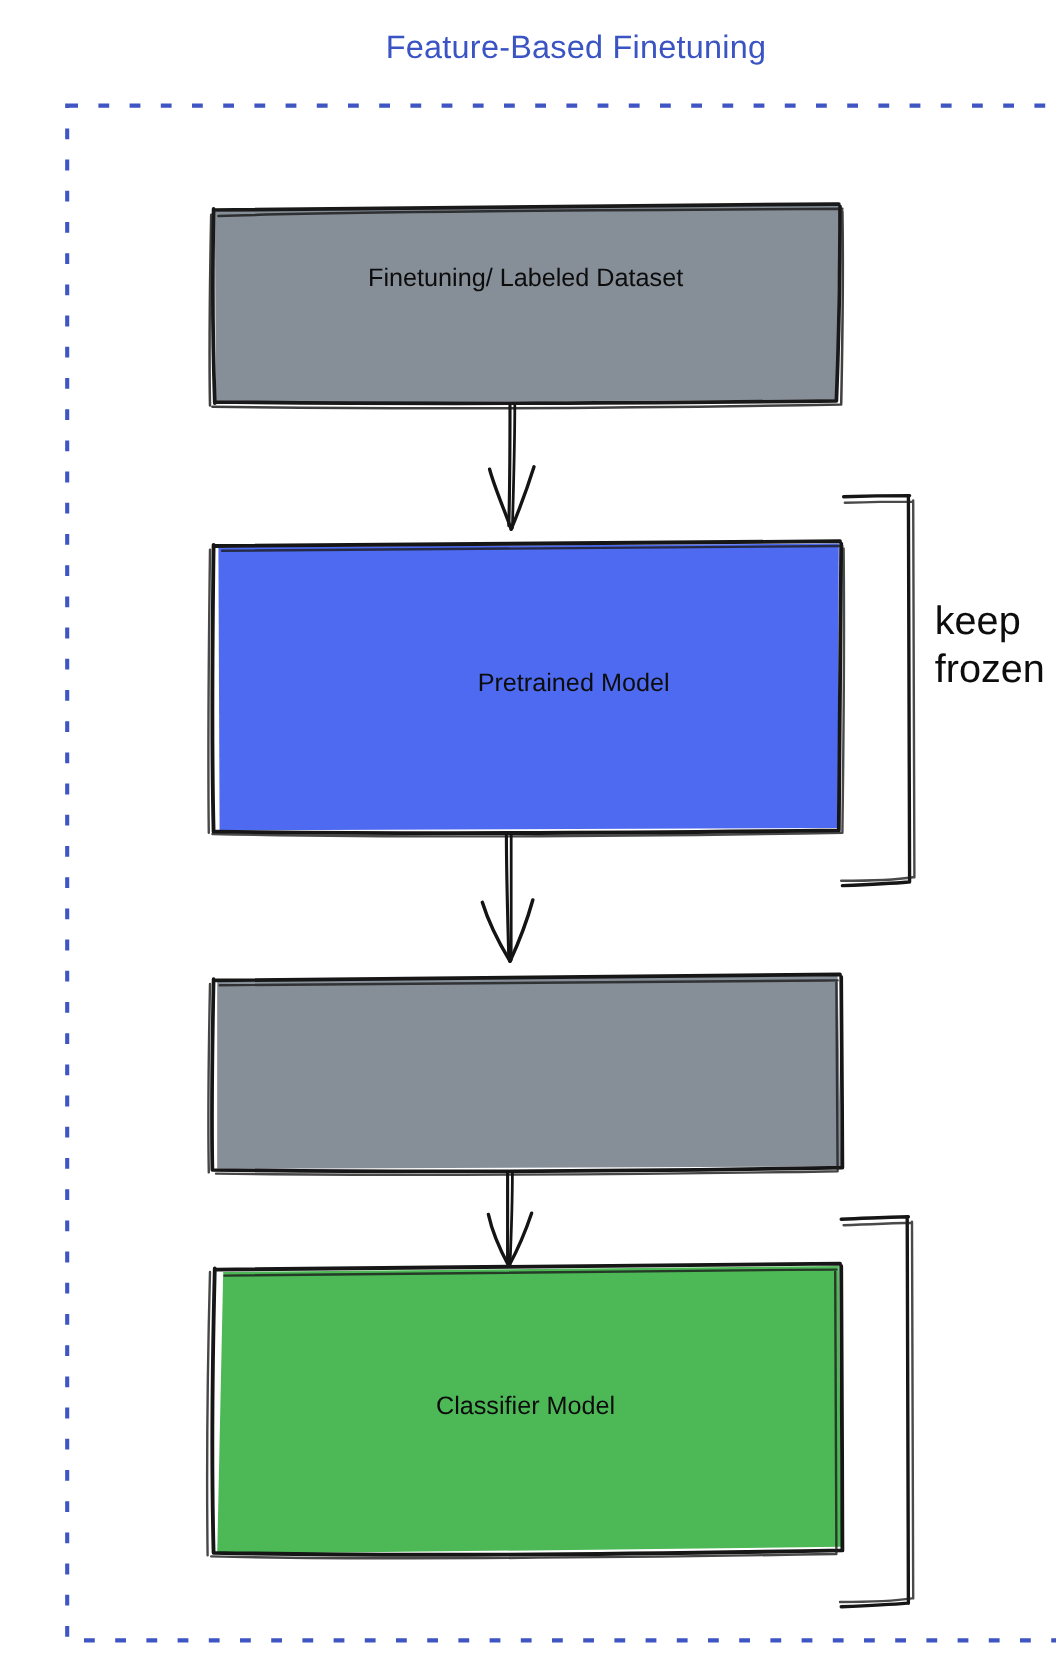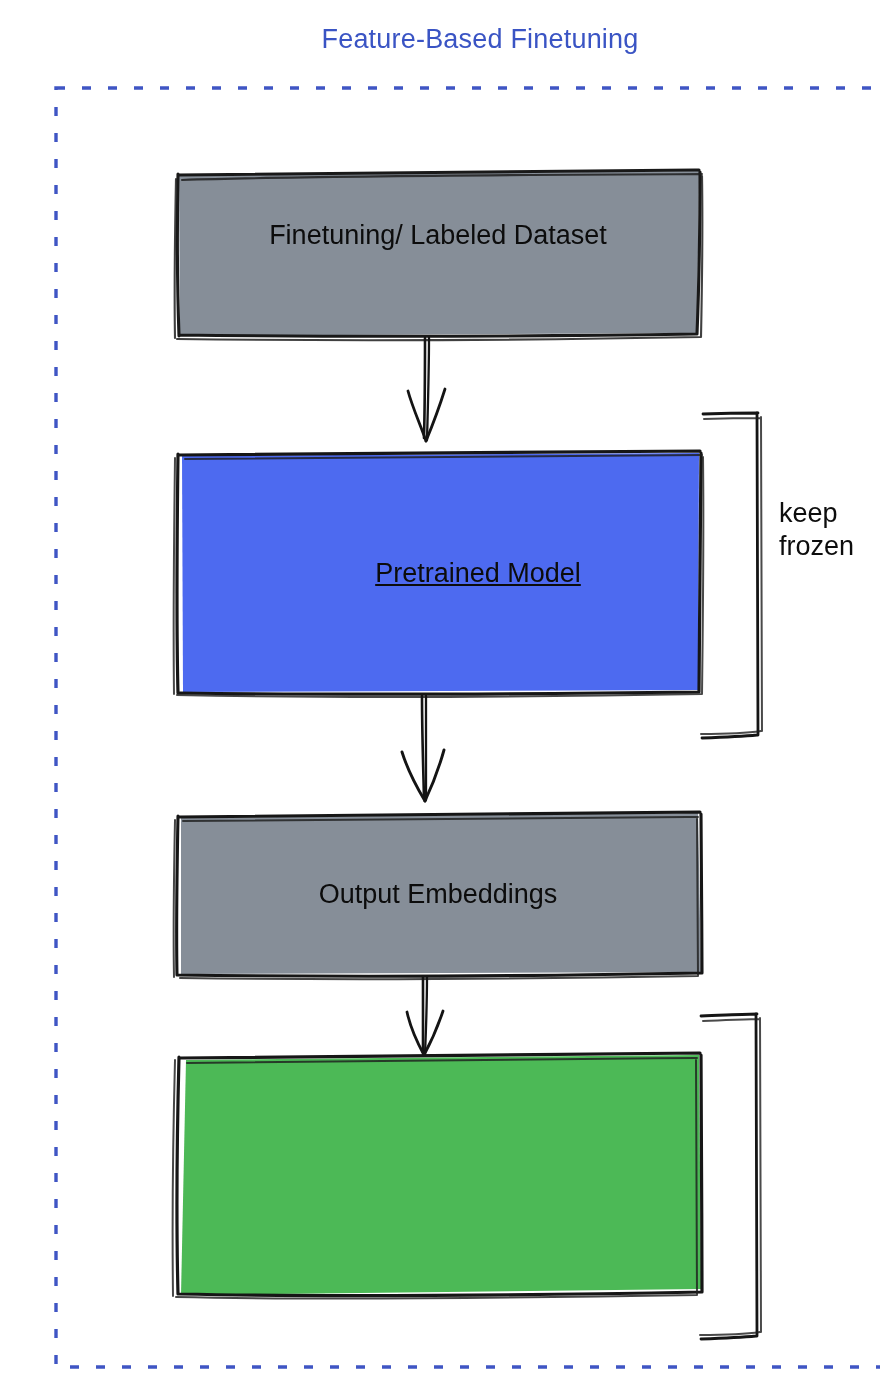--- a/index.html
+++ b/index.html
@@ -29,31 +29,31 @@
     font-family: "Liberation Sans", sans-serif;
     font-size: 27px;
     font-weight: 400;
     letter-spacing: 0.2px;
     color: #3a54c4;
     user-select: none;
   }
   .node-label {
     position: absolute;
     font-family: "Liberation Sans", sans-serif;
-    font-size: 27px;
+    font-size: 21px;
     font-weight: 400;
     color: #0c0c0c;
     text-align: center;
     white-space: nowrap;
     user-select: none;
   }
   .annot-label {
     position: absolute;
     font-family: "Liberation Sans", sans-serif;
-    font-size: 27px;
+    font-size: 33px;
     font-weight: 400;
     color: #0d0d0d;
     line-height: 1.22;
     text-align: left;
     white-space: pre-line;
     user-select: none;
   }
   svg.canvas {
     position: absolute;
     left: 0;
@@ -124,22 +124,22 @@
     </g>
 
     <g>
       <path d="M661,1016 C688,1015 708,1014 717,1014 M716,1014 C716,1092 717,1202 717,1336 M716,1336 C705,1337 687,1338 661,1339" fill="none" stroke="#151515" stroke-width="2.8" stroke-linecap="round"></path>
       <path d="M663,1021 C693,1020 711,1019 720,1019 M720,1018 C720,1096 721,1204 721,1332 M720,1332 C707,1334 688,1335 660,1335" fill="none" stroke="#1d1d1d" stroke-width="2.0" stroke-linecap="round" opacity="0.8"></path>
     </g>
   </svg>
 
   <div class="node-label" style="left:136px; top:220px; width:524px;">Finetuning/ Labeled Dataset</div>
 
-  <div class="node-label" style="left:136px; top:558px; width:604px;text-decoration:underline;">Pretrained Model</div>
+  <div class="node-label" style="left:136px; top:558px; width:604px;">Pretrained Model</div>
 
-  <div class="node-label" style="left:136px; top:879px; width:524px;">Output Embeddings</div>
 
+  <div class="node-label" style="left:136px; top:1160px; width:524px;">Classifier Model</div>
 
   <div class="annot-label" style="left:739px; top:497px;">keep
 frozen</div>
 
 
 </div>
 
 </body></html>

